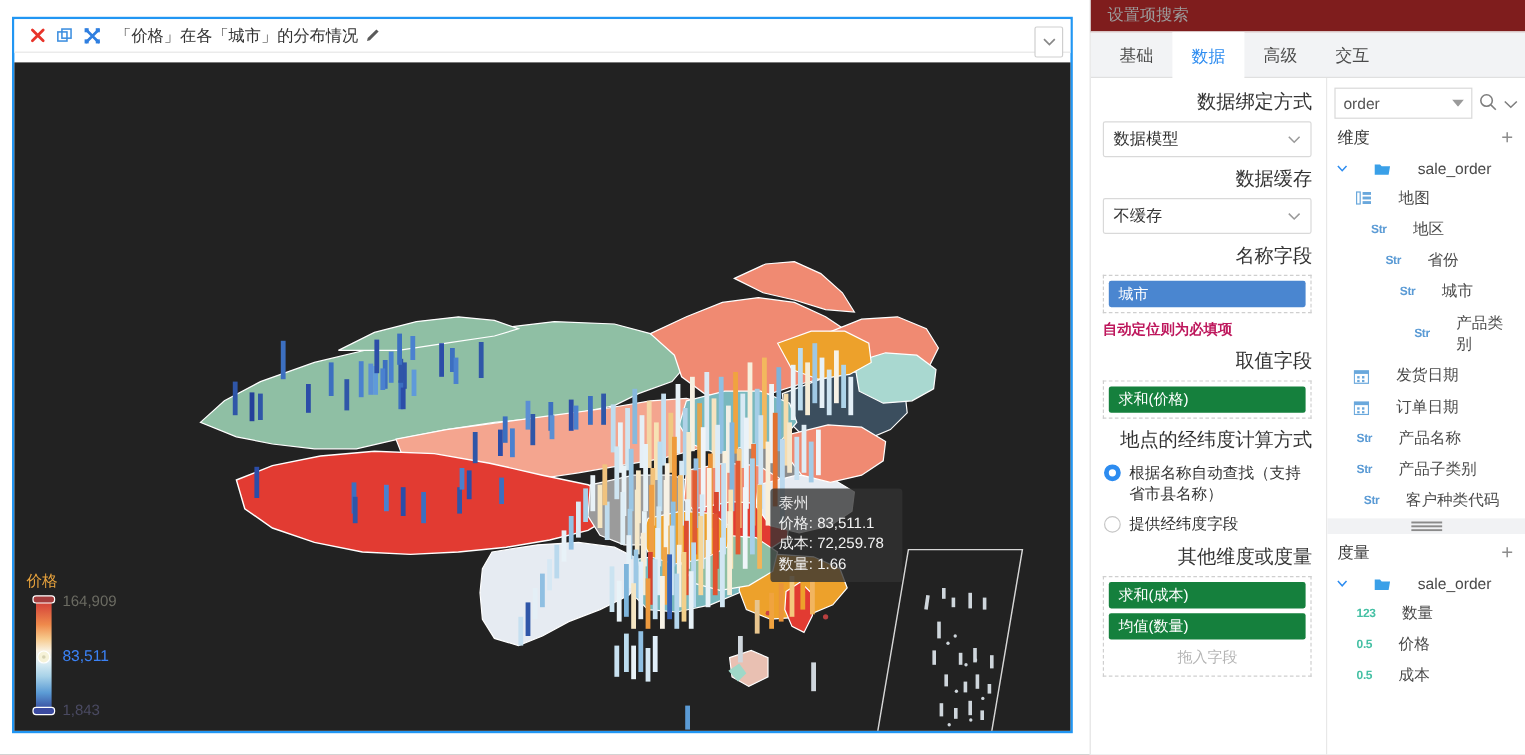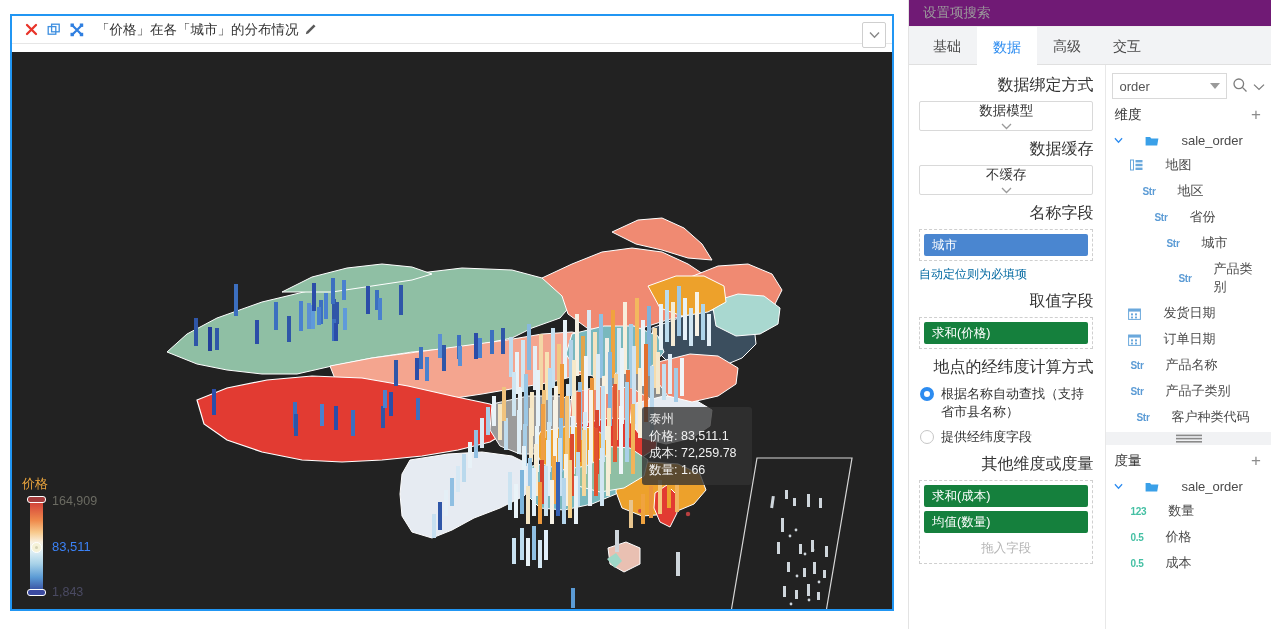--- a/index.html
+++ b/index.html
@@ -86,21 +86,21 @@
     writing-mode:vertical-rl;letter-spacing:1px;
   }
 
   
   .panel{
     position:absolute;left:908px;top:0;width:363px;height:629px;
     background:#ffffff;border-left:1px solid #e3e3e3;box-sizing:border-box;
   }
   .panel-search{
     height:26px;padding-left:14px;display:flex;align-items:center;
-    color:#9c9c9c;font-size:13.5px;border-bottom:1px solid #eeeeee;background:#701a75;
+    color:#9c9c9c;font-size:13.5px;border-bottom:1px solid #eeeeee;background:#7f1d1d;
   }
   .tabs{
     display:flex;height:38px;background:#f2f3f5;border-bottom:1px solid #e0e0e0;
     padding-left:8px;box-sizing:border-box;
   }
   .tab{
     padding:0 16px;height:38px;line-height:38px;font-size:14px;color:#4a4a4a;
     cursor:pointer;position:relative;
   }
   .tab.active{background:#ffffff;color:#2d8cf0;border-top:1px solid #fff;}
@@ -110,34 +110,34 @@
     width:198px;border-right:1px solid #e8e8e8;padding:10px 12px 0 10px;box-sizing:border-box;
     overflow:hidden;
   }
   .col-right{width:165px;padding:8px 0 0 0;box-sizing:border-box;position:relative;overflow:hidden;}
 
   .fld-label{font-size:16px;color:#333;margin:8px 0 5px 0;text-align:right;}
   .fld-label:first-child{margin-top:0;}
   .select{
     height:28px;border:1px solid #d9d9d9;border-radius:2px;background:#fff;
     display:flex;align-items:center;padding:0 8px;font-size:13.5px;color:#333;
-    justify-content:space-between;cursor:pointer;flex-direction:column;
+    justify-content:space-between;cursor:pointer;
   }
   .drop{
     border:1px dashed #cfcfcf;padding:4px;min-height:24px;box-sizing:border-box;
   }
   .pill{
     height:22px;line-height:22px;padding:0 8px;color:#fff;font-size:12.5px;
     border-radius:2px;cursor:pointer;margin-bottom:4px;overflow:hidden;
     text-overflow:ellipsis;white-space:nowrap;
   }
   .pill:last-child{margin-bottom:0;}
   .pill-blue{background:#4a86d0;}
   .pill-green{background:#15803d;}
-  .hint{font-size:12px;color:#0369a1;margin:5px 0 2px 0;}
+  .hint{font-size:12px;color:#be185d;margin:5px 0 2px 0;font-weight:bold;}
   .drop-hint{text-align:center;color:#b5b5b5;font-size:12.5px;line-height:22px;}
   .radio-row{display:flex;align-items:flex-start;margin:7px 0 0 0;cursor:pointer;}
   .radio{
     width:14px;height:14px;border-radius:50%;border:1px solid #c6c6c6;background:#fff;
     margin:2px 7px 0 1px;flex:0 0 auto;box-sizing:border-box;
   }
   .radio.on{border:4px solid #2d8cf0;background:#fff;}
   .radio-txt{font-size:13px;color:#333;line-height:18px;}
 
   

